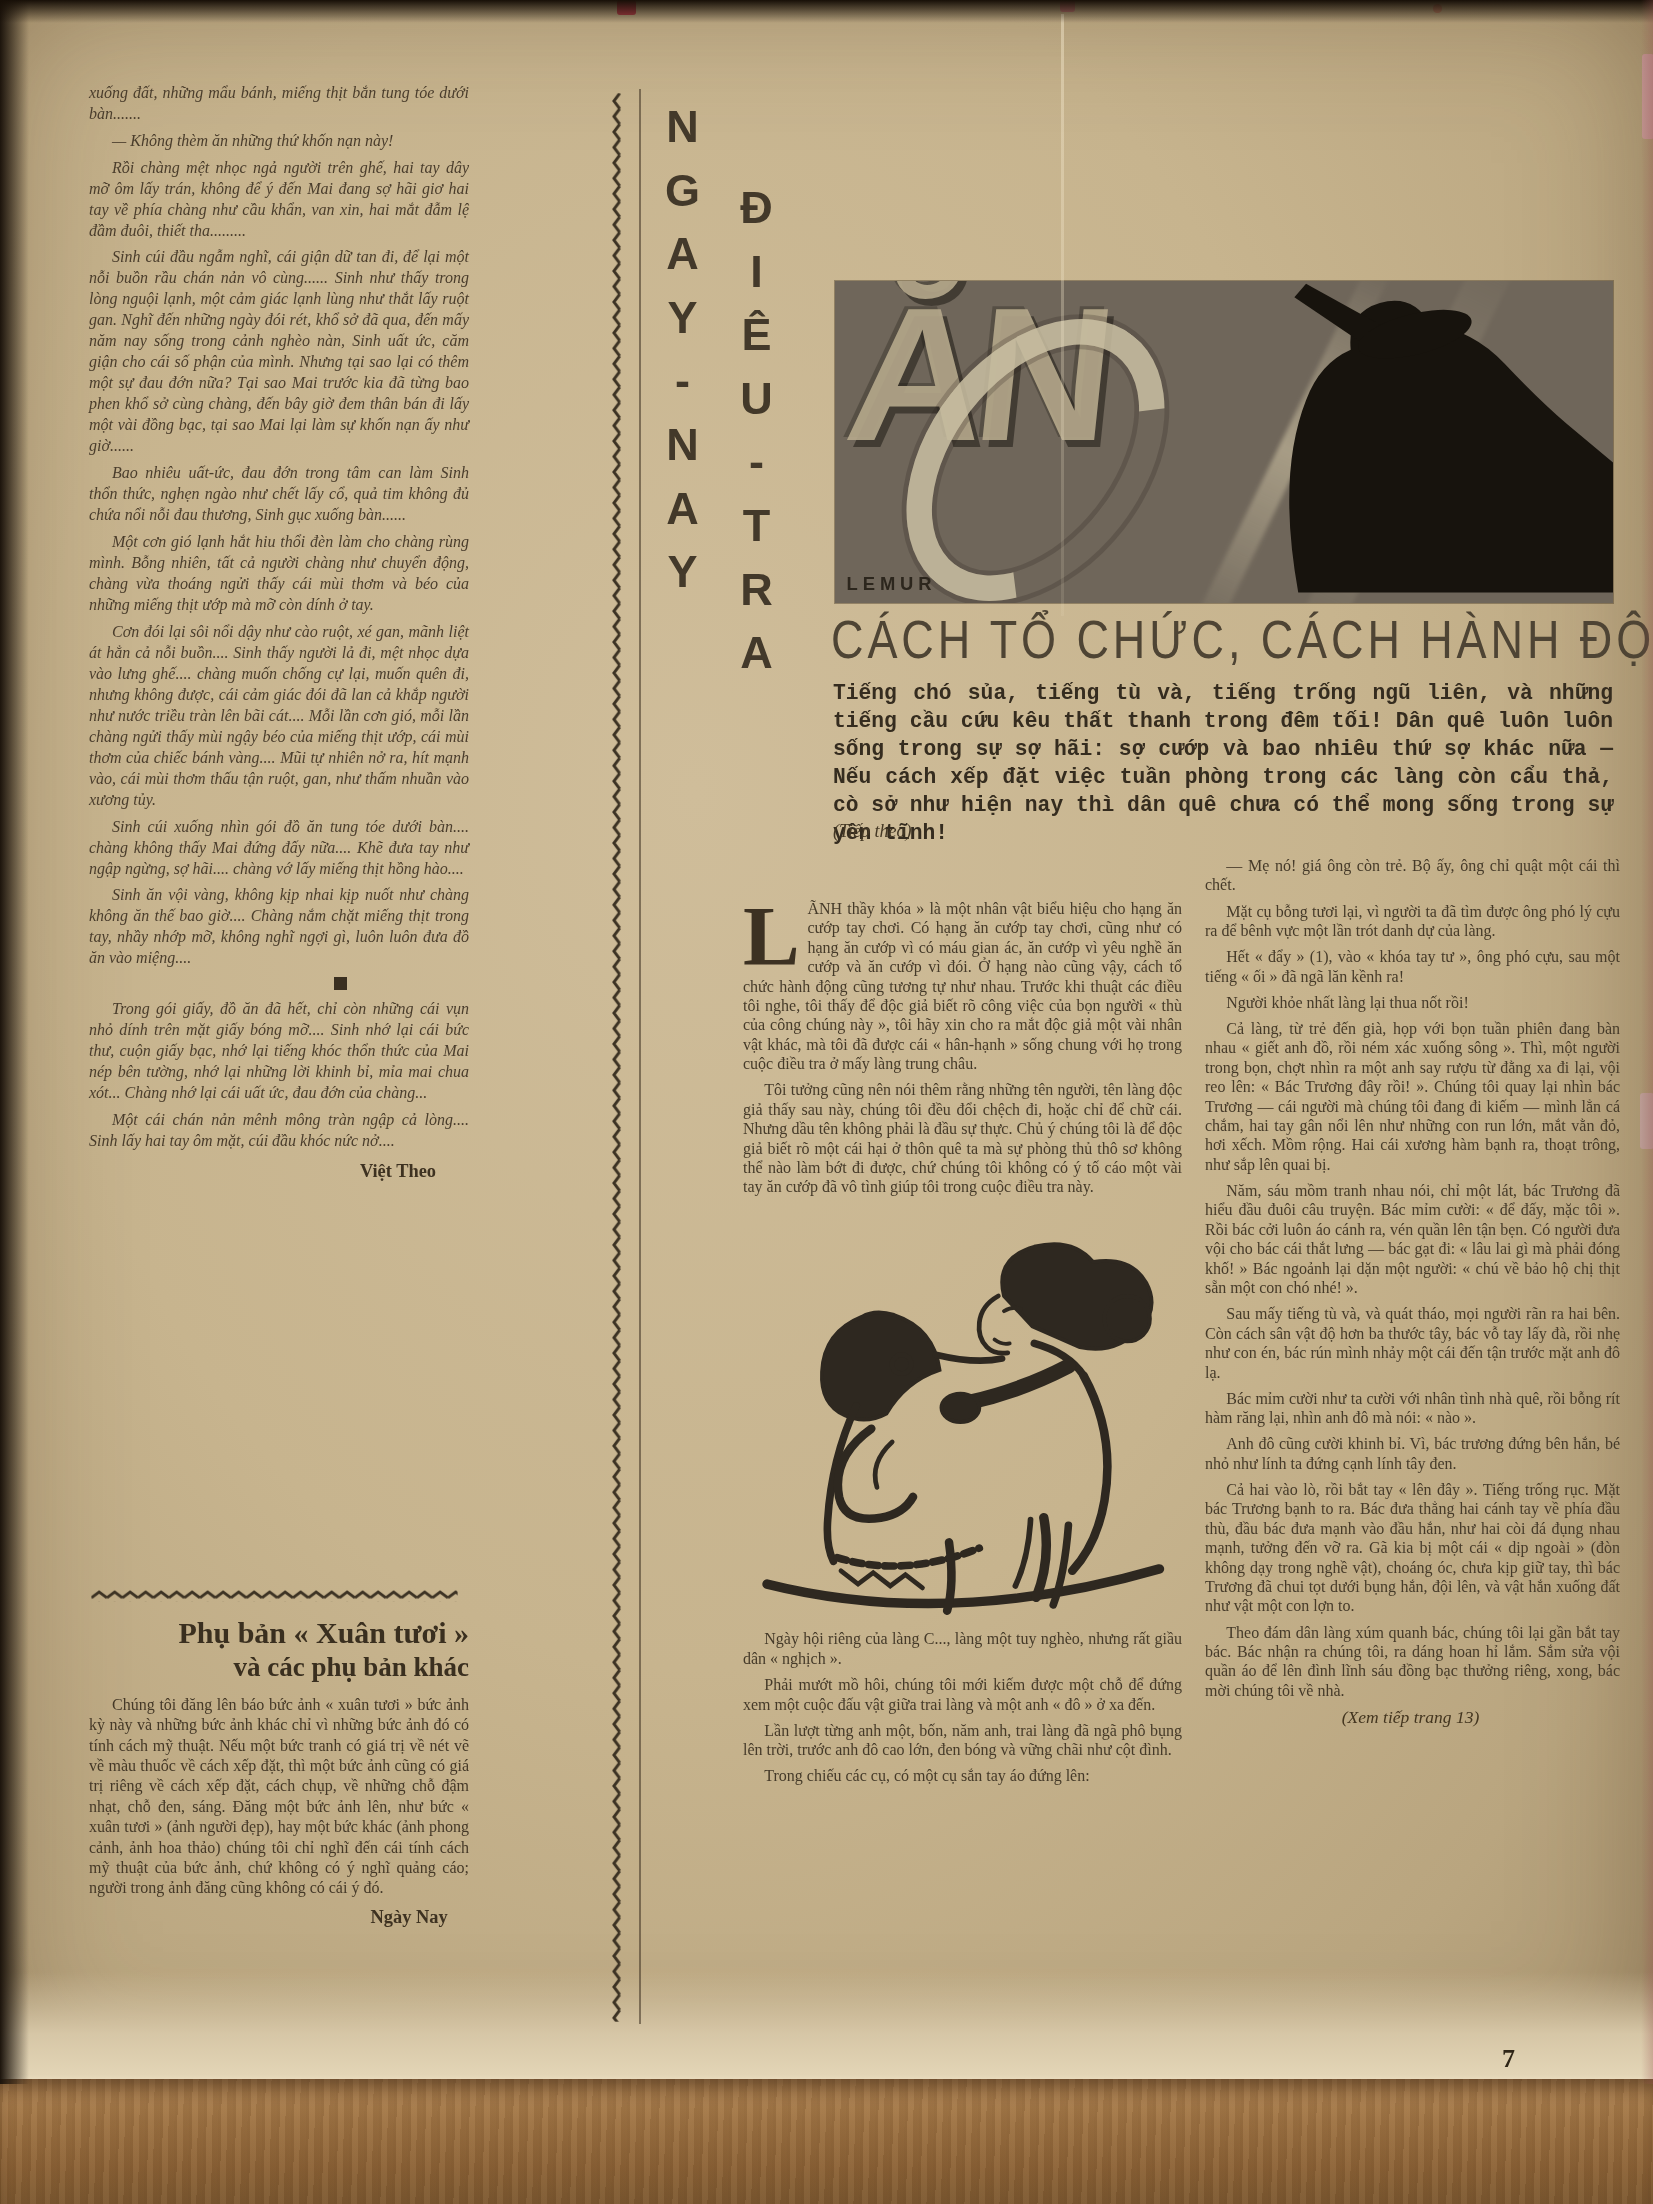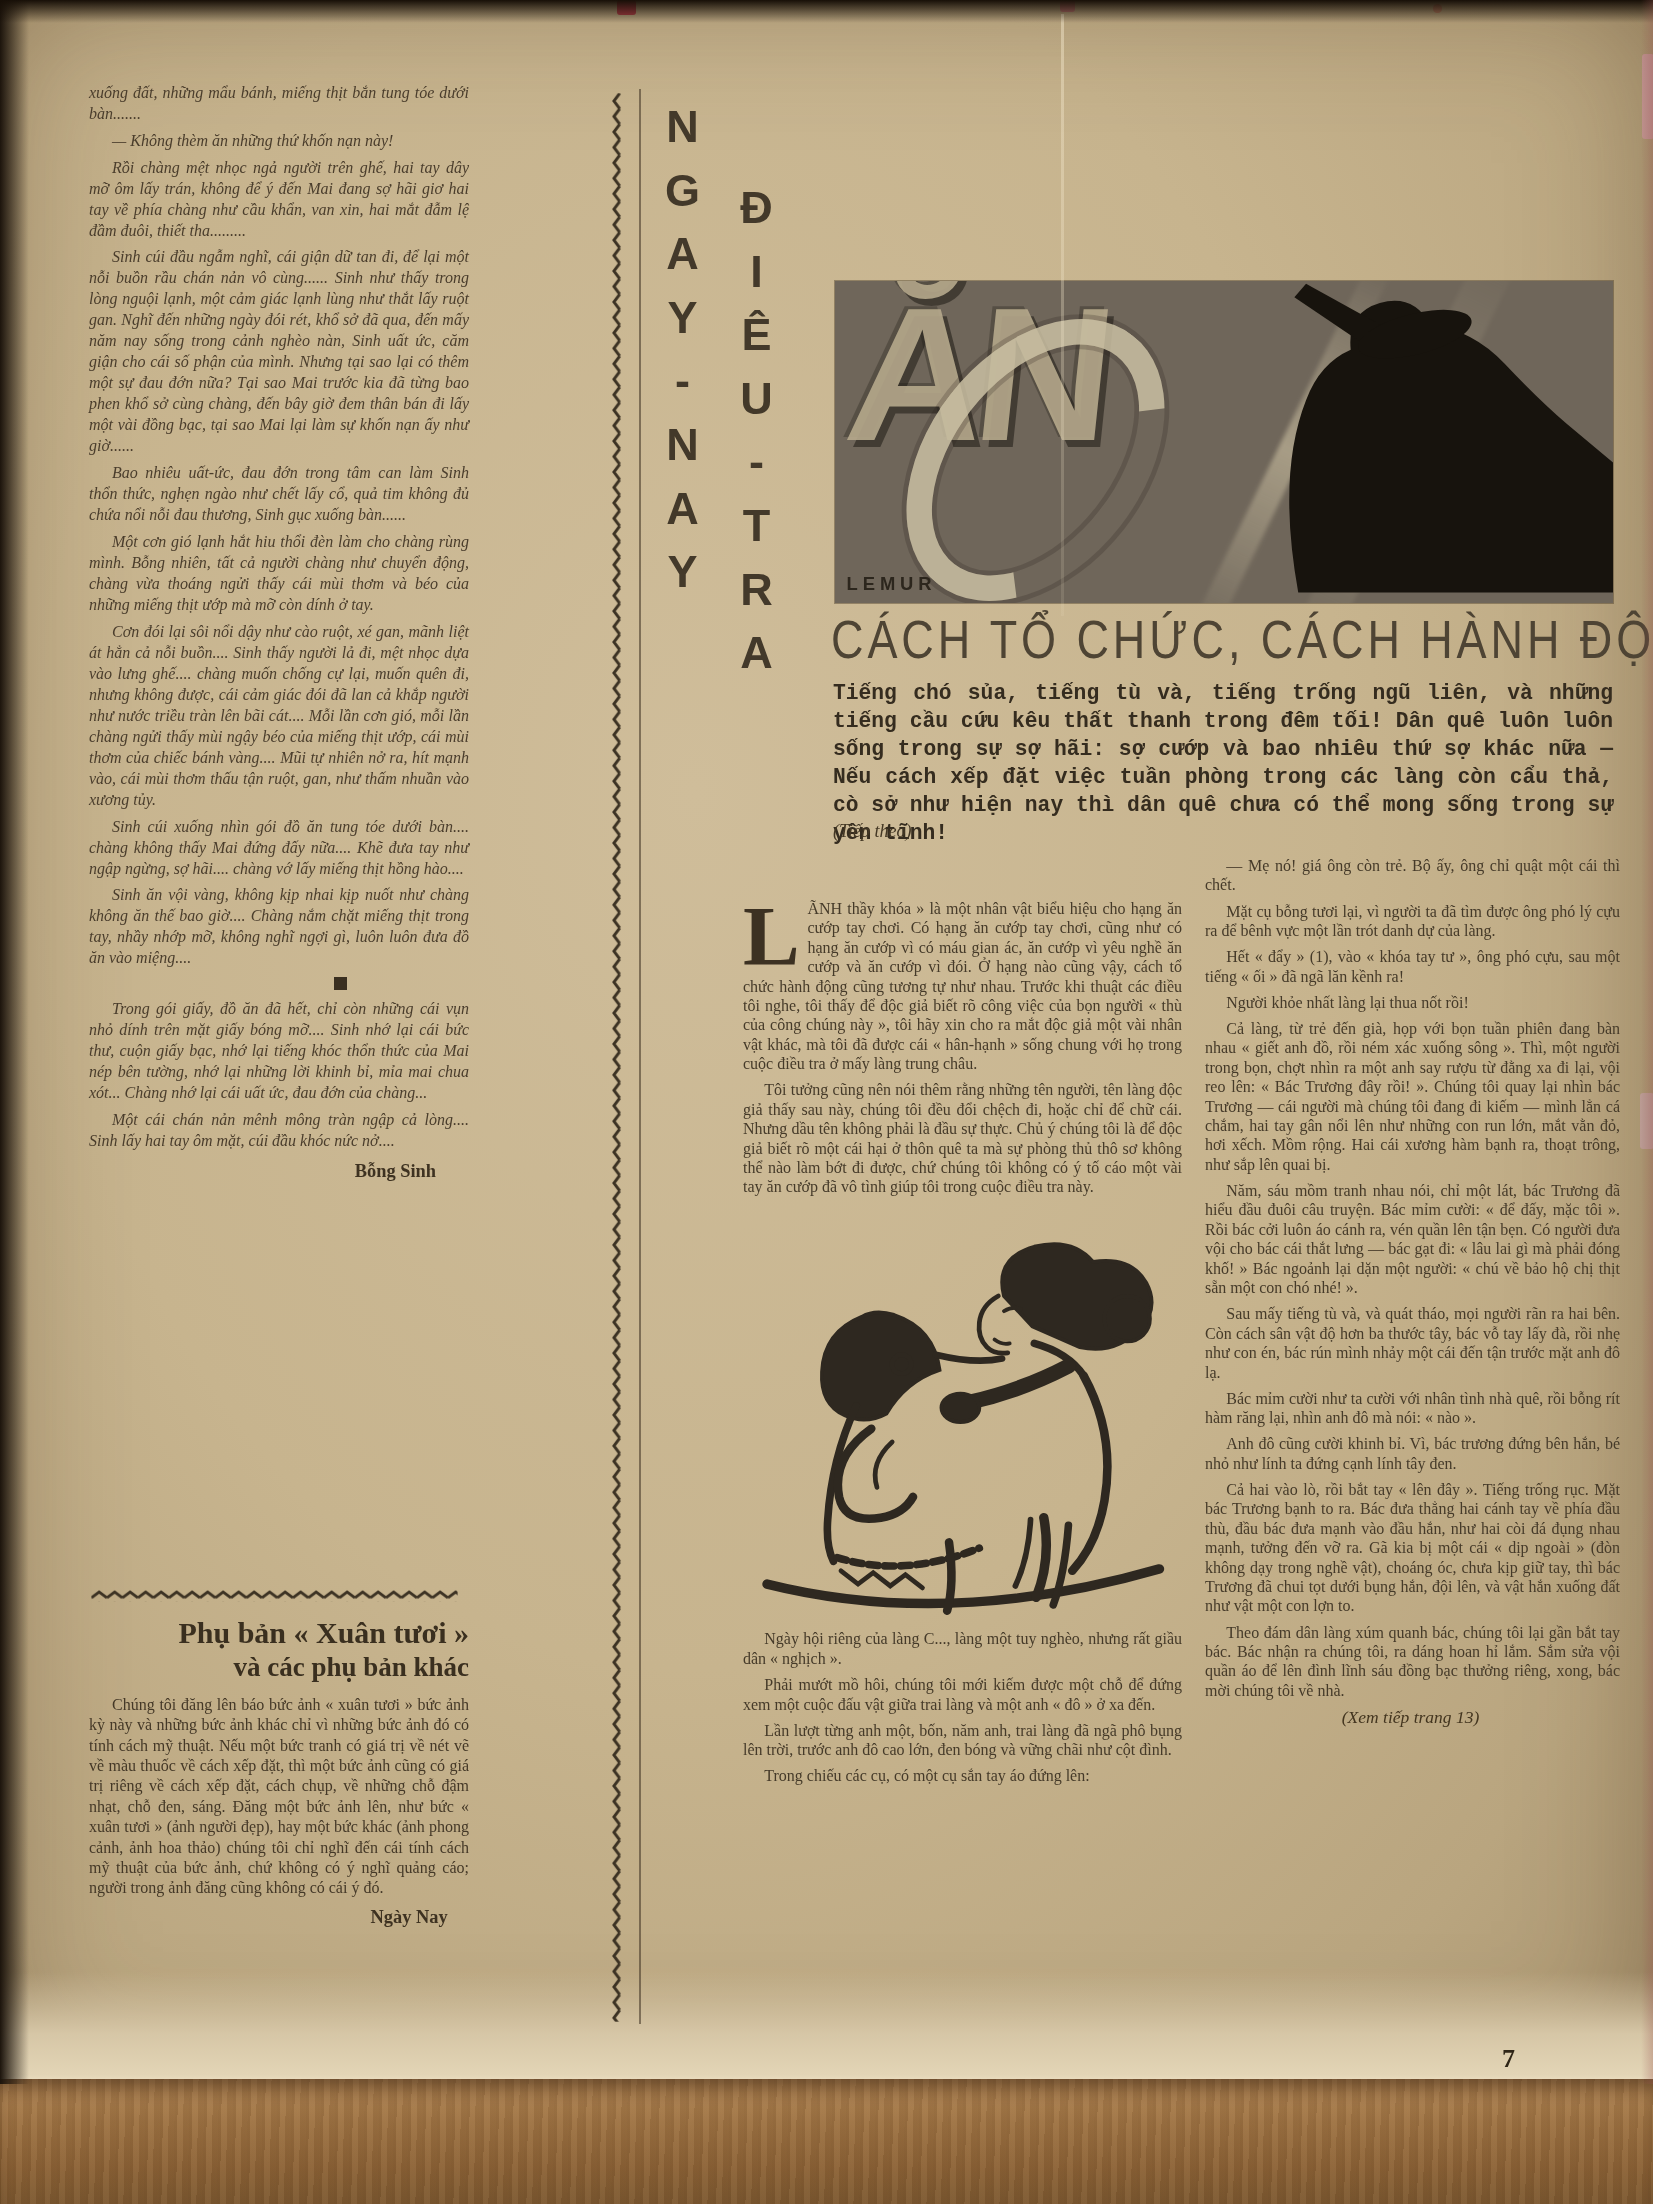--- a/index.html
+++ b/index.html
@@ -130,21 +130,21 @@
       <p>Rồi chàng mệt nhọc ngả người trên ghế, hai tay dây mỡ ôm lấy trán, không để ý đến Mai đang sợ hãi giơ hai tay về phía chàng như cầu khẩn, van xin, hai mắt đẫm lệ đầm đuôi, thiết tha.........</p>
       <p>Sinh cúi đầu ngẫm nghĩ, cái giận dữ tan đi, để lại một nỗi buồn rầu chán nản vô cùng...... Sinh như thấy trong lòng nguội lạnh, một cảm giác lạnh lùng như thắt lấy ruột gan. Nghĩ đến những ngày đói rét, khổ sở đã qua, đến mấy năm nay sống trong cảnh nghèo nàn, Sinh uất ức, căm giận cho cái số phận của mình. Nhưng tại sao lại có thêm một sự đau đớn nữa? Tại sao Mai trước kia đã từng bao phen khổ sở cùng chàng, đến bây giờ đem thân bán đi lấy một vài đồng bạc, tại sao Mai lại làm sự khốn nạn ấy như giờ......</p>
       <p>Bao nhiêu uất-ức, đau đớn trong tâm can làm Sinh thổn thức, nghẹn ngào như chết lấy cổ, quả tim không đủ chứa nổi nỗi đau thương, Sinh gục xuống bàn......</p>
       <p>Một cơn gió lạnh hắt hiu thổi đèn làm cho chàng rùng mình. Bỗng nhiên, tất cả người chàng như chuyển động, chàng vừa thoáng ngửi thấy cái mùi thơm và béo của những miếng thịt ướp mà mỡ còn dính ở tay.</p>
       <p>Cơn đói lại sôi nổi dậy như cào ruột, xé gan, mãnh liệt át hẳn cả nỗi buồn.... Sinh thấy người lả đi, mệt nhọc dựa vào lưng ghế.... chàng muốn chống cự lại, muốn quên đi, nhưng không được, cái cảm giác đói đã lan cả khắp người như nước triều tràn lên bãi cát.... Mỗi lần cơn gió, mỗi lần chàng ngửi thấy mùi ngậy béo của miếng thịt ướp, cái mùi thơm của chiếc bánh vàng.... Mũi tự nhiên nở ra, hít mạnh vào, cái mùi thơm thấu tận ruột, gan, như thấm nhuần vào xương tủy.</p>
       <p>Sinh cúi xuống nhìn gói đồ ăn tung tóe dưới bàn.... chàng không thấy Mai đứng đấy nữa.... Khẽ đưa tay như ngập ngừng, sợ hãi.... chàng vớ lấy miếng thịt hồng hào....</p>
       <p>Sinh ăn vội vàng, không kịp nhai kịp nuốt như chàng không ăn thế bao giờ.... Chàng nắm chặt miếng thịt trong tay, nhầy nhớp mỡ, không nghĩ ngợi gì, luôn luôn đưa đồ ăn vào miệng....</p>
       <div class="sq-divider"></div>
       <p>Trong gói giấy, đồ ăn đã hết, chỉ còn những cái vụn nhỏ dính trên mặt giấy bóng mỡ.... Sinh nhớ lại cái bức thư, cuộn giấy bạc, nhớ lại tiếng khóc thổn thức của Mai nép bên tường, nhớ lại những lời khinh bỉ, mỉa mai chua xót... Chàng nhớ lại cái uất ức, đau đớn của chàng...</p>
       <p>Một cái chán nản mênh mông tràn ngập cả lòng.... Sinh lấy hai tay ôm mặt, cúi đầu khóc nức nở....</p>
-      <div class="sig">Bỗng Sinh</div>
+      <div class="sig">Việt Theo</div>
     </section>
 
     <svg class="zz-h" width="367" height="12.6" viewBox="0 0 378 13">
       <rect width="378" height="13" fill="url(#zzh)"></rect>
     </svg>
 
     <section class="plate-note">
       <h2>Phụ bản « Xuân tươi »</h2>
       <h2 class="t2">và các phụ bản khác</h2>
       <p>Chúng tôi đăng lên báo bức ảnh « xuân tươi » bức ảnh kỳ này và những bức ảnh khác chỉ vì những bức ảnh đó có tính cách mỹ thuật. Nếu một bức tranh có giá trị về nét vẽ về màu thuốc về cách xếp đặt, thì một bức ảnh cũng có giá trị riêng về cách xếp đặt, cách chụp, về những chỗ đậm nhạt, chỗ đen, sáng. Đăng một bức ảnh lên, như bức « xuân tươi » (ảnh người đẹp), hay một bức khác (ảnh phong cảnh, ảnh hoa thảo) chúng tôi chỉ nghĩ đến cái tính cách mỹ thuật của bức ảnh, chứ không có ý nghĩ quảng cáo; người trong ảnh đăng cũng không có cái ý đó.</p>

